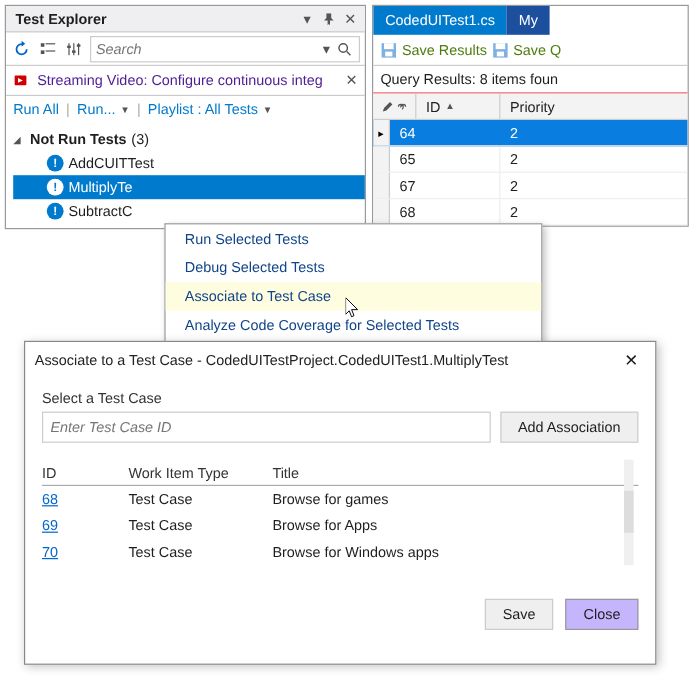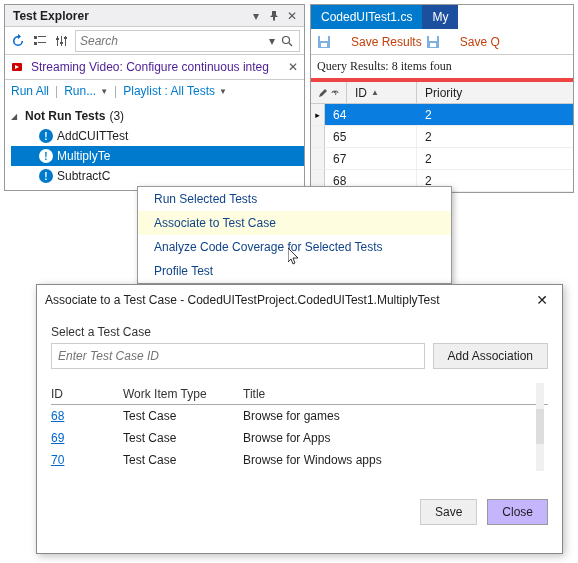--- a/index.html
+++ b/index.html
@@ -36,42 +36,42 @@
   .test-icon { width:14px; height:14px; border-radius:50%; background:#007acc; color:#fff; display:flex; align-items:center; justify-content:center; font-size:10px; font-weight:bold; margin-right:4px; }
   .test-item.selected { background:#007acc; color:#fff; }
   .test-item.selected .test-icon { background:#fff; color:#007acc; }
 
   
   .doc-area { position:absolute; left:310px; top:4px; right:4px; border:1px solid #999; z-index:0; max-height:210px; overflow:hidden; }
   .doc-tabs { display:flex; height:24px; }
   .doc-tab { background:#007acc; color:#fff; padding:4px 10px; display:flex; align-items:center; }
   .doc-tab.inactive { background:#1c4f9e; }
   .save-bar { display:flex; align-items:center; height:26px; padding:0 6px; gap:4px; border-bottom:1px solid #ccc; }
-  .save-btn { display:flex; align-items:center; gap:20px; color:#c2410c; }
+  .save-btn { display:flex; align-items:center; gap:4px; color:#4d7c0f; }
   .disk-ic { width:14px; height:14px; }
-  .qr { padding:4px 6px; border-bottom:4px solid #ef4444; font-size:12px;font-family:Liberation Serif, serif; }
+  .qr { padding:4px 6px; border-bottom:1px solid #ef4444; font-size:12px; }
   .grid-head, .grid-row { display:flex; }
   .grid-head { background:#f3f3f3; border-bottom:1px solid #ccc; height:22px; align-items:center; }
   .grid-row { border-bottom:1px solid #eee; height:22px; align-items:center; }
   .grid-row.sel { background:#0a7de0; color:#fff; }
   .gc-icon { width:36px; display:flex; align-items:center; justify-content:center; gap:2px; border-right:1px solid #ccc; height:100%; }
   .gc-id { width:70px; padding-left:8px; border-right:1px solid #ccc; height:100%; display:flex; align-items:center; }
   .gc-pr { flex:1; padding-left:8px; height:100%; display:flex; align-items:center; }
   .sort-ic { font-size:8px; color:#555; margin-left:4px; }
   .row-selector { width:14px; height:100%; background:#f3f3f3; border-right:1px solid #ccc; }
   .grid-row.sel .row-selector { background:#f3f3f3; color:#000; display:flex; align-items:center; justify-content:center; font-size:9px; }
 
   
   .ctx { position:absolute; left:137px; top:186px; width:315px; background:#fff; border:1px solid #999; box-shadow:2px 2px 6px rgba(0,0,0,0.25); z-index:5; }
   .ctx-item { padding:5px 16px; color:#114488; cursor:pointer; }
   .ctx-item.hl { background:#fffde0; }
   .cursor { position:absolute; left:288px; top:248px; z-index:6; font-size:14px; }
 
   
-  .dlg { position:absolute; left:36px; top:284px; width:527px; border:1px solid #888; background:#fff; box-shadow:2px 2px 8px rgba(0,0,0,0.25); z-index:10; }
+  .dlg { position:absolute; left:20px; top:284px; width:527px; border:1px solid #888; background:#fff; box-shadow:2px 2px 8px rgba(0,0,0,0.25); z-index:10; }
   .dlg-title { display:flex; align-items:center; height:30px; padding:0 8px; }
   .dlg-title .t { flex:1; font-size:12px; color:#222; }
   .dlg-close { width:24px; height:24px; display:flex; align-items:center; justify-content:center; font-size:14px; cursor:pointer; }
   .dlg-body { padding:6px 14px 12px 14px; }
   .dlg-label { margin:4px 0 4px 0; color:#333; }
   .dlg-row { display:flex; gap:8px; margin-bottom:14px; }
   .tc-input { flex:1; border:1px solid #ccc; height:26px; padding:0 6px; color:#999; font-style:italic; background:#fff; }
   .dlg-btn { border:1px solid #ccc; background:#efefef; padding:0 14px; height:26px; display:flex; align-items:center; justify-content:center; cursor:pointer; }
   .assoc-head, .assoc-row { display:flex; align-items:center; height:22px; }
   .assoc-head { border-bottom:1px solid #aaa; color:#333; }
@@ -242,20 +242,21 @@
       <div class="grid-row">
         <div class="row-selector"></div>
         <div class="gc-id" style="border-right:1px solid #eee;width:92px">68</div>
         <div class="gc-pr">2</div>
       </div>
     </div>
 </div>
 
 <div class="ctx" id="ctx-menu">
     <div class="ctx-item">Run Selected Tests</div>
+    <div class="ctx-item">Debug Selected Tests</div>
     <div class="ctx-item hl">Associate to Test Case</div>
     <div class="ctx-item">Analyze Code Coverage for Selected Tests</div>
     <div class="ctx-item">Profile Test</div>
   </div>
 <div class="cursor">
   <svg width="14" height="18" viewBox="0 0 14 18">
       <path d="M0 0l0 14 3-3 2 5 2-1-2-5 5 0z" fill="#fff" stroke="#000" stroke-width="0.8"></path>
     </svg>
 </div>
 

